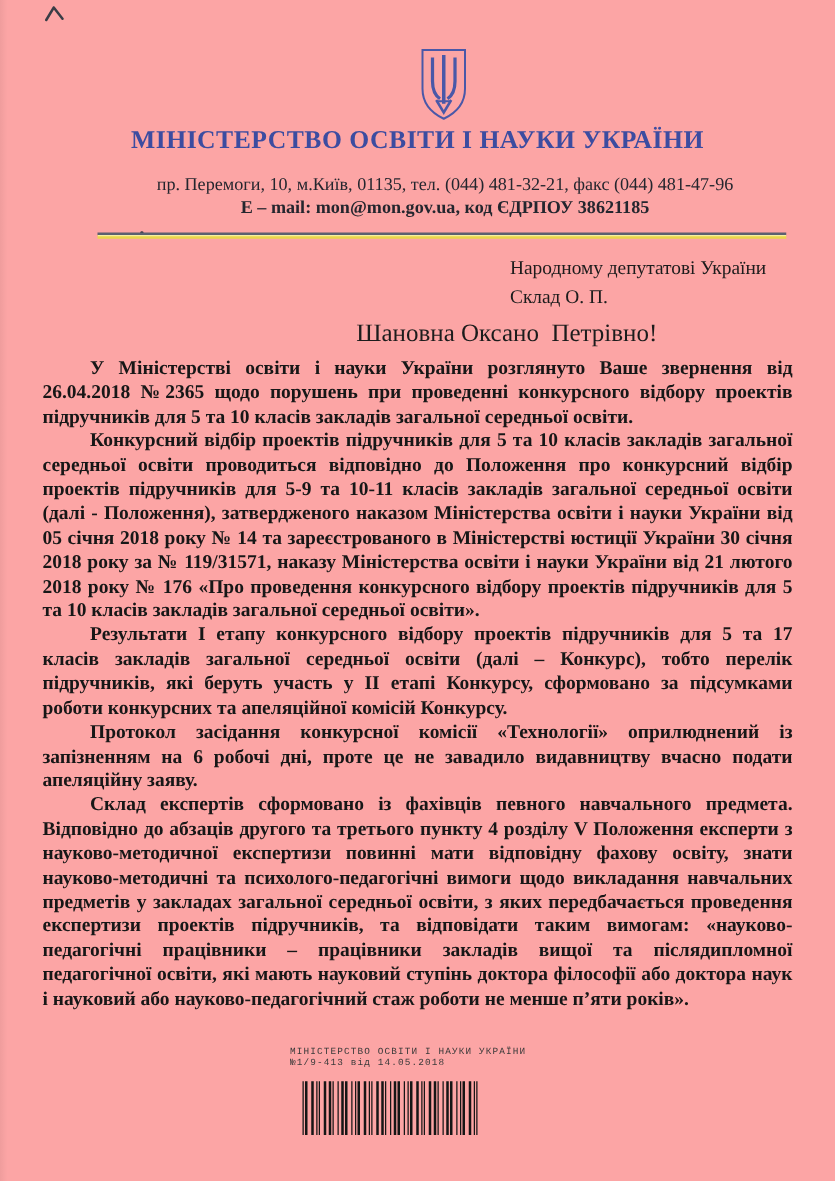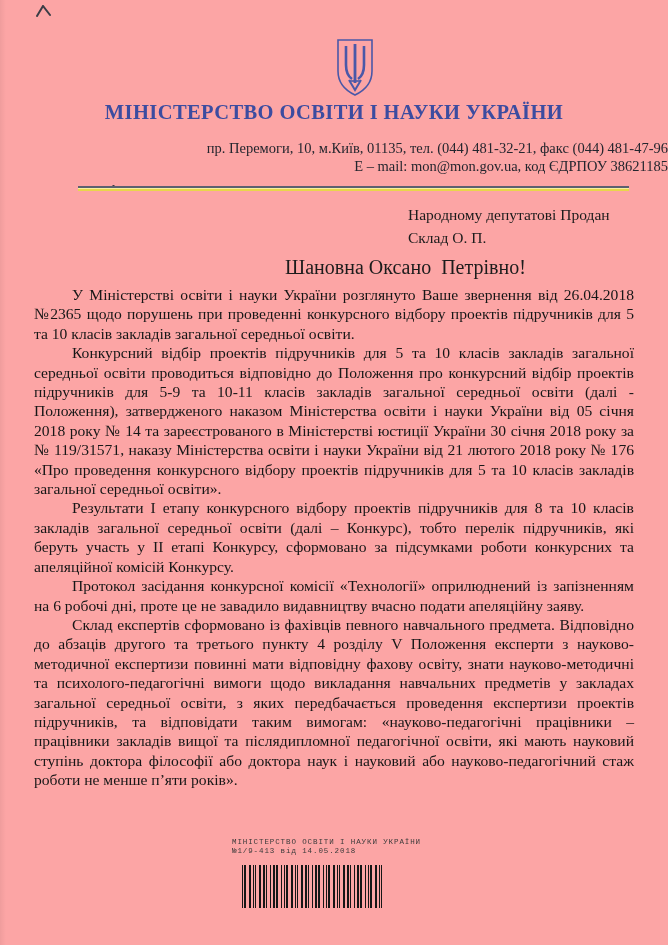--- a/index.html
+++ b/index.html
@@ -15,41 +15,41 @@
     content:"";position:absolute;left:0;top:0;bottom:0;width:6px;
     background:linear-gradient(to right,rgba(0,0,0,0.05),rgba(0,0,0,0));
     pointer-events:none;
   }
   
   .emblem{position:absolute;left:333px;top:37px;width:44px;height:62px;}
   .title{
     position:absolute;left:0;right:0;top:101px;text-align:center;
     font-weight:bold;font-size:20.5px;letter-spacing:0.4px;color:#3c4ca0;
   }
-  .addr{position:absolute;left:0;right:0;text-align:right;font-size:14.5px;color:#24262e;padding-left:44px;}
+  .addr{position:absolute;left:0;right:0;text-align:center;font-size:14.5px;color:#24262e;padding-left:44px;}
   .addr1{top:140px;}
-  .addr2{top:158px;}
+  .addr2{top:158px;font-weight:bold;}
   .rule{position:absolute;left:78px;top:186px;width:551px;}
   .rule .dark{height:2px;background:#5c6070;}
   .rule .yellow{height:3px;background:#e9d64b;box-shadow:inset 0 1px 0 #f7efa0;}
   
   .recipient{
     position:absolute;left:408px;top:204px;
     font-size:15.5px;line-height:22.5px;color:#1c1c1c;
   }
   .salutation{
     position:absolute;left:285px;top:256px;
     font-size:20px;color:#1c1c1c;white-space:pre-wrap;
   }
   
   .body-text{
     position:absolute;left:34px;top:285px;width:600px;
     text-align:justify;font-size:15.6px;line-height:19.4px;color:#171717;
   }
-  .body-text p{margin:0;text-indent:38px;}
+  .body-text p{margin:0;text-indent:38px;font-weight:bold;}
   
   .stamp{position:absolute;left:232px;top:838px;color:#3a3a3a;
     font-family:"Liberation Mono","DejaVu Sans Mono",monospace;white-space:nowrap;}
   .stamp .s1{font-size:7.5px;letter-spacing:0.9px;}
   .stamp .s2{font-size:7.5px;letter-spacing:0.9px;margin-top:1px;}
   .barcode{
     position:absolute;left:242px;top:865px;width:146px;height:43px;
     display:flex;align-items:stretch;
   }
   .barcode .bar{background:#161616;height:100%;}
@@ -80,30 +80,30 @@
   <div class="title">МІНІСТЕРСТВО ОСВІТИ І НАУКИ УКРАЇНИ</div>
   <div class="addr addr1">пр. Перемоги, 10, м.Київ, 01135, тел. (044) 481-32-21, факс (044) 481-47-96</div>
   <div class="addr addr2">Е – mail: mon@mon.gov.ua, код ЄДРПОУ 38621185</div>
 
   <div class="rule">
     <div class="dark"></div>
     <div class="yellow"></div>
   </div>
 
   <div class="recipient">
-    <div>Народному депутатові Продан</div>
+    <div>Народному депутатові України</div>
     <div>Склад О. П.</div>
   </div>
 
   <div class="salutation">Шановна Оксано  Петрівно!</div>
 
   <div class="body-text">
       <p>У Міністерстві освіти і науки України розглянуто Ваше звернення від 26.04.2018 №2365 щодо порушень при проведенні конкурсного відбору проектів підручників для 5 та 10 класів закладів загальної середньої освіти.</p>
       <p>Конкурсний відбір проектів підручників для 5 та 10 класів закладів загальної середньої освіти проводиться відповідно до Положення про конкурсний відбір проектів підручників для 5-9 та 10-11 класів закладів загальної середньої освіти (далі - Положення), затвердженого наказом Міністерства освіти і науки України від 05 січня 2018 року № 14 та зареєстрованого в Міністерстві юстиції України 30 січня 2018 року за № 119/31571, наказу Міністерства освіти і науки України від 21 лютого 2018 року № 176 «Про проведення конкурсного відбору проектів підручників для 5 та 10 класів закладів загальної середньої освіти».</p>
-      <p>Результати I етапу конкурсного відбору проектів підручників для 8 та 10 класів закладів загальної середньої освіти (далі – Конкурс), тобто перелік підручників, які беруть участь у II етапі Конкурсу, сформовано за підсумками роботи конкурсних та апеляційної комісій Конкурсу.</p>
+      <p>Результати I етапу конкурсного відбору проектів підручників для 5 та 17 класів закладів загальної середньої освіти (далі – Конкурс), тобто перелік підручників, які беруть участь у II етапі Конкурсу, сформовано за підсумками роботи конкурсних та апеляційної комісій Конкурсу.</p>
       <p>Протокол засідання конкурсної комісії «Технології» оприлюднений із запізненням на 6 робочі дні, проте це не завадило видавництву вчасно подати апеляційну заяву.</p>
       <p>Склад експертів сформовано із фахівців певного навчального предмета. Відповідно до абзаців другого та третього пункту 4 розділу V Положення експерти з науково-методичної експертизи повинні мати відповідну фахову освіту, знати науково-методичні та психолого-педагогічні вимоги щодо викладання навчальних предметів у закладах загальної середньої освіти, з яких передбачається проведення експертизи проектів підручників, та відповідати таким вимогам: «науково-педагогічні працівники – працівники закладів вищої та післядипломної педагогічної освіти, які мають науковий ступінь доктора філософії або доктора наук і науковий або науково-педагогічний стаж роботи не менше п’яти років».</p>
     </div>
 
   <div class="stamp">
     <div class="s1">МІНІСТЕРСТВО ОСВІТИ І НАУКИ УКРАЇНИ</div>
     <div class="s2">№1/9-413 від 14.05.2018</div>
   </div>
   <div class="barcode">
       <div class="bar" style="width: 1px; margin-right: 1px;"></div>

